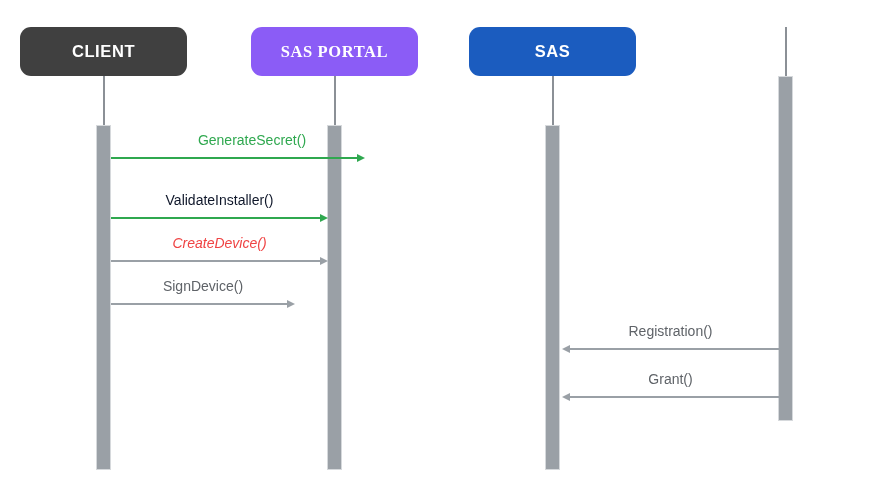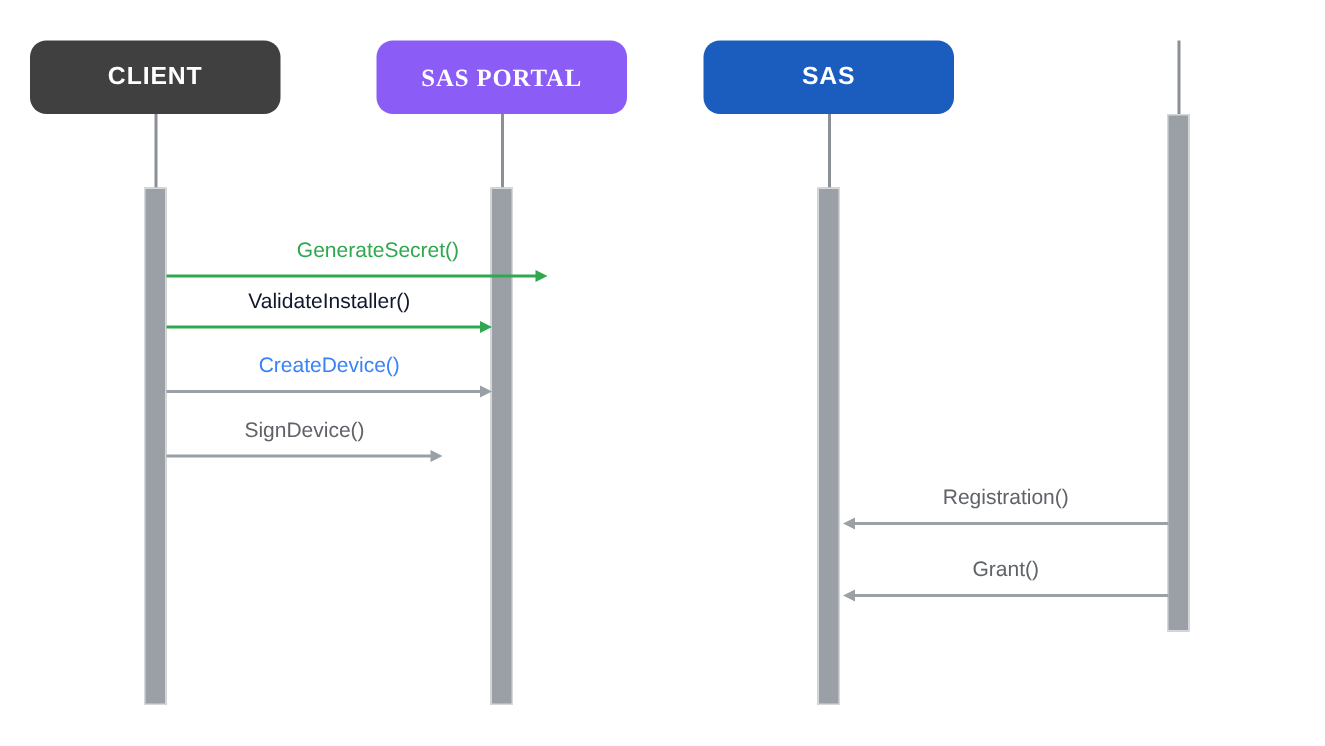--- a/index.html
+++ b/index.html
@@ -89,21 +89,21 @@
   }
   .msg.dir-right .arrow-head {
     right: 0;
     border-left: 8px solid currentColor;
   }
   .msg.dir-left .arrow-head {
     left: 0;
     border-right: 8px solid currentColor;
   }
 
-  .m0 { left: 111px; top: 157px; width: 254px; padding-left: 28px; }
+  .m0 { left: 111px; top: 131px; width: 254px; padding-left: 28px; }
   .m1 { left: 111px; top: 191px; width: 217px; }
   .m2 { left: 111px; top: 234px; width: 217px; }
   .m3 { left: 111px; top: 277px; width: 184px; }
   .m4 { left: 562px; top: 322px; width: 217px; }
   .m5 { left: 562px; top: 370px; width: 217px; }
 </style>
 </head>
 <body>
 
 <div class="scene">
@@ -141,21 +141,21 @@
 
   <div class="msg m1 dir-right" style="color: rgb(47, 168, 79);">
     <span class="msg-label" style="color: #0f172a;">ValidateInstaller()</span>
     <div class="msg-arrow">
       <div class="arrow-line"></div>
       <div class="arrow-head"></div>
     </div>
   </div>
 
   <div class="msg m2 dir-right" style="color: rgb(154, 160, 166);">
-    <span class="msg-label" style="color: #3b82f6;">CreateDevice()</span>
+    <span class="msg-label" style="color: #ef4444; font-style: italic;">CreateDevice()</span>
     <div class="msg-arrow">
       <div class="arrow-line"></div>
       <div class="arrow-head"></div>
     </div>
   </div>
 
   <div class="msg m3 dir-right" style="color: rgb(154, 160, 166);">
     <span class="msg-label" style="color: rgb(95, 99, 104);">SignDevice()</span>
     <div class="msg-arrow">
       <div class="arrow-line"></div>

